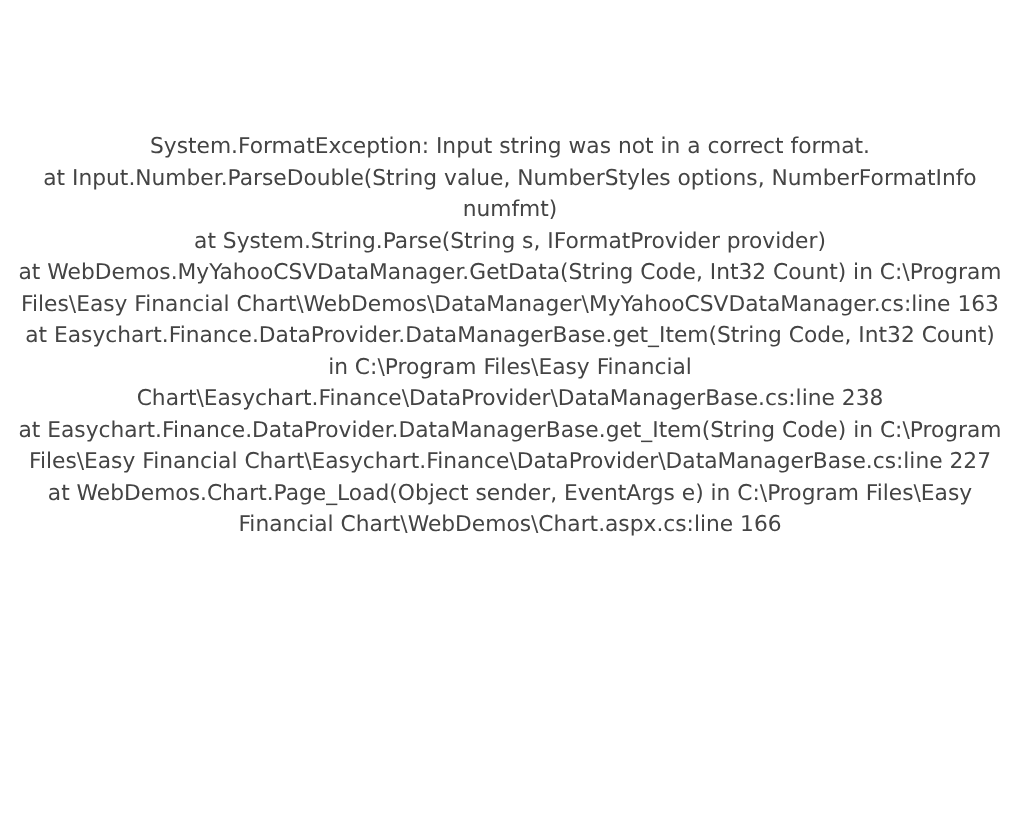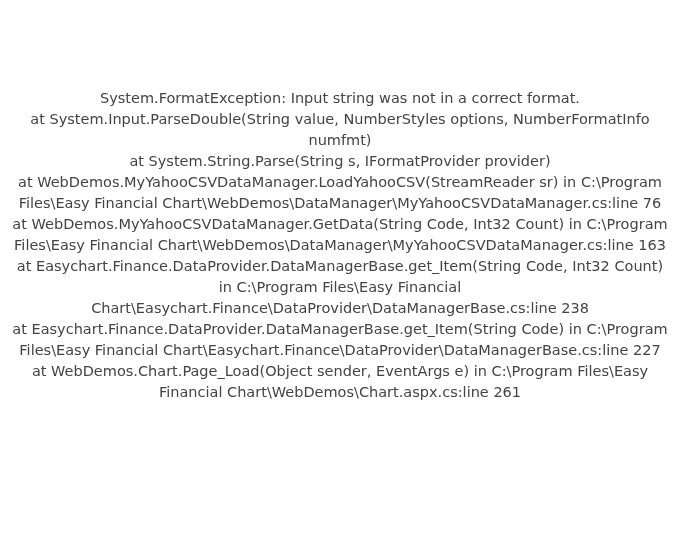--- a/index.html
+++ b/index.html
@@ -30,20 +30,19 @@
     display: block;
     white-space: normal;
     word-break: normal;
   }
 </style>
 </head>
 <body>
 
 <div id="stack-trace-block">
   <span class="trace-line">System.FormatException: Input string was not in a correct format.</span>
-  <span class="trace-line">at System.Input.ParseDouble(String value, NumberStyles options, NumberFormatInfo numfmt)</span>
+  <span class="trace-line">at Input.Number.ParseDouble(String value, NumberStyles options, NumberFormatInfo numfmt)</span>
   <span class="trace-line">at System.String.Parse(String s, IFormatProvider provider)</span>
-  <span class="trace-line">at WebDemos.MyYahooCSVDataManager.LoadYahooCSV(StreamReader sr) in C:\Program Files\Easy Financial Chart\WebDemos\DataManager\MyYahooCSVDataManager.cs:line 76</span>
   <span class="trace-line">at WebDemos.MyYahooCSVDataManager.GetData(String Code, Int32 Count) in C:\Program Files\Easy Financial Chart\WebDemos\DataManager\MyYahooCSVDataManager.cs:line 163</span>
   <span class="trace-line">at Easychart.Finance.DataProvider.DataManagerBase.get_Item(String Code, Int32 Count) in C:\Program Files\Easy Financial Chart\Easychart.Finance\DataProvider\DataManagerBase.cs:line 238</span>
   <span class="trace-line">at Easychart.Finance.DataProvider.DataManagerBase.get_Item(String Code) in C:\Program Files\Easy Financial Chart\Easychart.Finance\DataProvider\DataManagerBase.cs:line 227</span>
-  <span class="trace-line">at WebDemos.Chart.Page_Load(Object sender, EventArgs e) in C:\Program Files\Easy Financial Chart\WebDemos\Chart.aspx.cs:line 261</span>
+  <span class="trace-line">at WebDemos.Chart.Page_Load(Object sender, EventArgs e) in C:\Program Files\Easy Financial Chart\WebDemos\Chart.aspx.cs:line 166</span>
 </div>
 
 </body></html>

